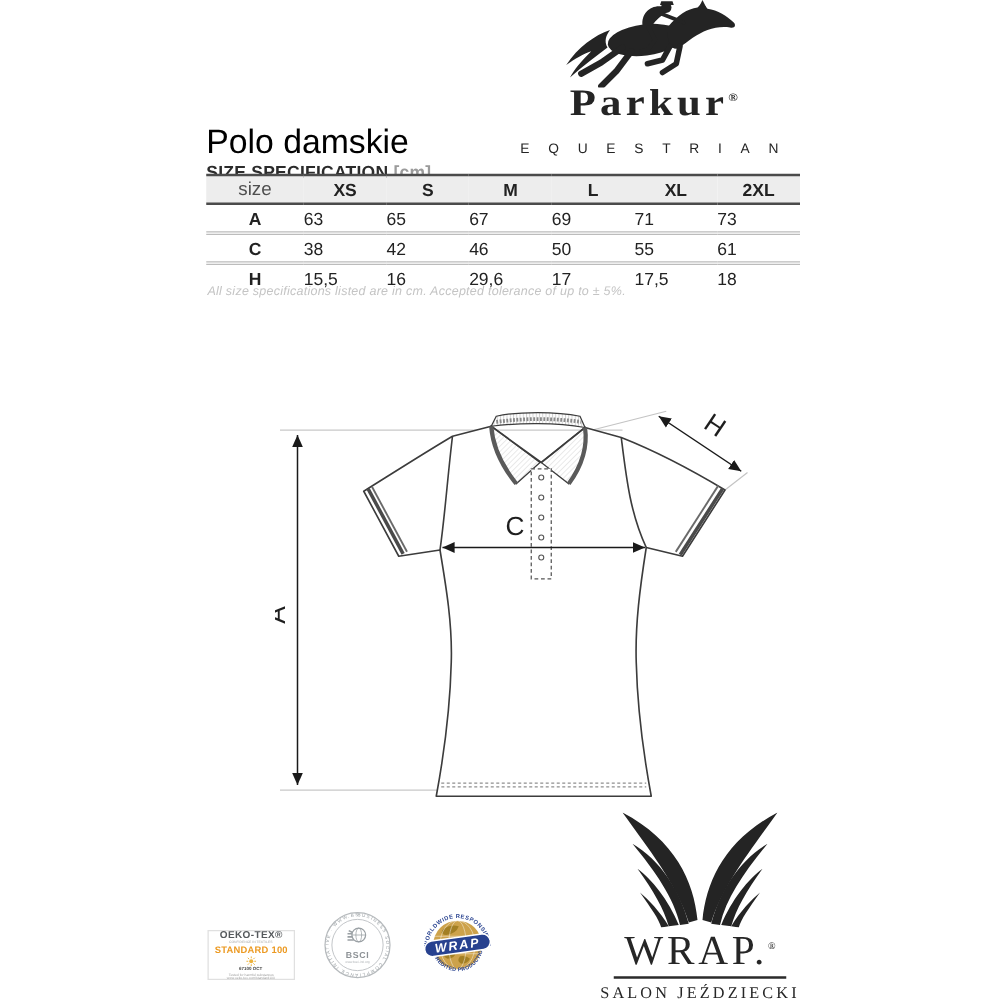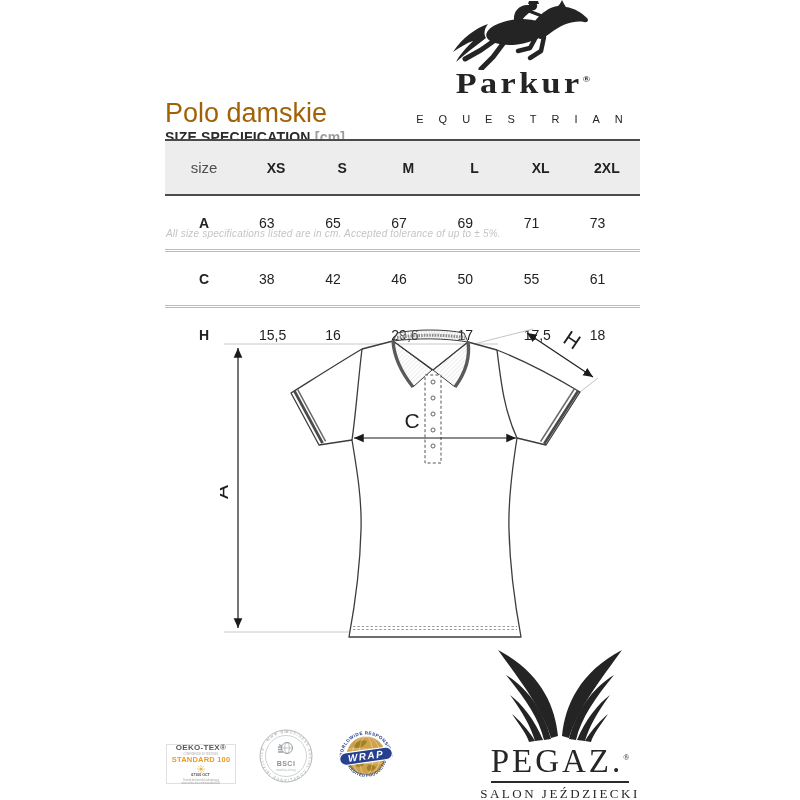--- a/index.html
+++ b/index.html
@@ -11,28 +11,28 @@
   .parkur svg{display:block;margin:0 auto;}
   .parkur-word{font-family:"Liberation Serif",serif;font-weight:bold;font-size:30px;
                letter-spacing:3px;line-height:1;color:#242424;transform:scaleX(1.14);
                transform-origin:center;margin-top:-2px;white-space:nowrap;}
   .parkur-word sup{font-size:9px;letter-spacing:0;}
   .parkur-sub{font-size:11px;font-weight:500;letter-spacing:15px;padding-left:8px;
               color:#242424;margin-top:15px;white-space:nowrap;}
 
   
   .title-block{position:absolute;left:165px;top:98px;}
-  .title-block h1{margin:0;font-size:27px;font-weight:400;color:#a16207;letter-spacing:0;}
+  .title-block h1{margin:0;font-size:27px;font-weight:400;color:#000000;letter-spacing:0;}
   .spec-line{font-size:14px;font-weight:bold;color:#2b2b2b;margin-top:0;letter-spacing:.2px;}
   .spec-line .unit{color:#9b9b9b;}
 
   
   table.sizes{position:absolute;left:165px;top:139px;width:475px;border-collapse:collapse;
               table-layout:fixed;}
-  table.sizes th,table.sizes td{height:21px;padding:16px;vertical-align:middle;
+  table.sizes th,table.sizes td{height:21px;padding:0;vertical-align:middle;
               font-size:14px;color:#222;}
   table.sizes col.c0{width:78px;}
   table.sizes thead tr{background:#ededed;border-top:2px solid #4b4b4b;
               border-bottom:2px solid #4b4b4b;height:23px;}
   table.sizes thead th{font-weight:bold;}
   table.sizes thead th.size-word{font-weight:400;color:#4f4f4f;font-size:15px;}
   table.sizes tbody tr+tr{border-top:3px double #bcbcbc;}
   table.sizes tbody th{font-weight:bold;}
   .table-note{position:absolute;left:166px;top:228px;font-size:10px;font-style:italic;
               color:#c4c4c4;letter-spacing:.2px;}
@@ -304,18 +304,18 @@
           <path d="M23,91 C30,79 40,69 46,64 C37,77 31,85 29,92 Z"></path>
         </g>
         <g transform="translate(65,0) scale(-1,1)">
           <path d="M0,86 C3,55 18,22 60,0 C40,28 16,58 7,88 Z"></path>
           <path d="M7,89 C14,62 30,38 52,25 C34,47 19,68 14,90 Z"></path>
           <path d="M15,90 C23,70 37,53 48,45 C35,63 27,77 23,91 Z"></path>
           <path d="M23,91 C30,79 40,69 46,64 C37,77 31,85 29,92 Z"></path>
         </g>
       </g>
     </svg>
-    <div class="pegaz-name"><span>PEGAZ.</span><sup>®</sup></div>
+    <div class="pegaz-name"><span>WRAP.</span><sup>®</sup></div>
     <div class="pegaz-line"></div>
     <div class="pegaz-sub">SALON JEŹDZIECKI</div>
   </div>
 
 </div>
 
 </body></html>

